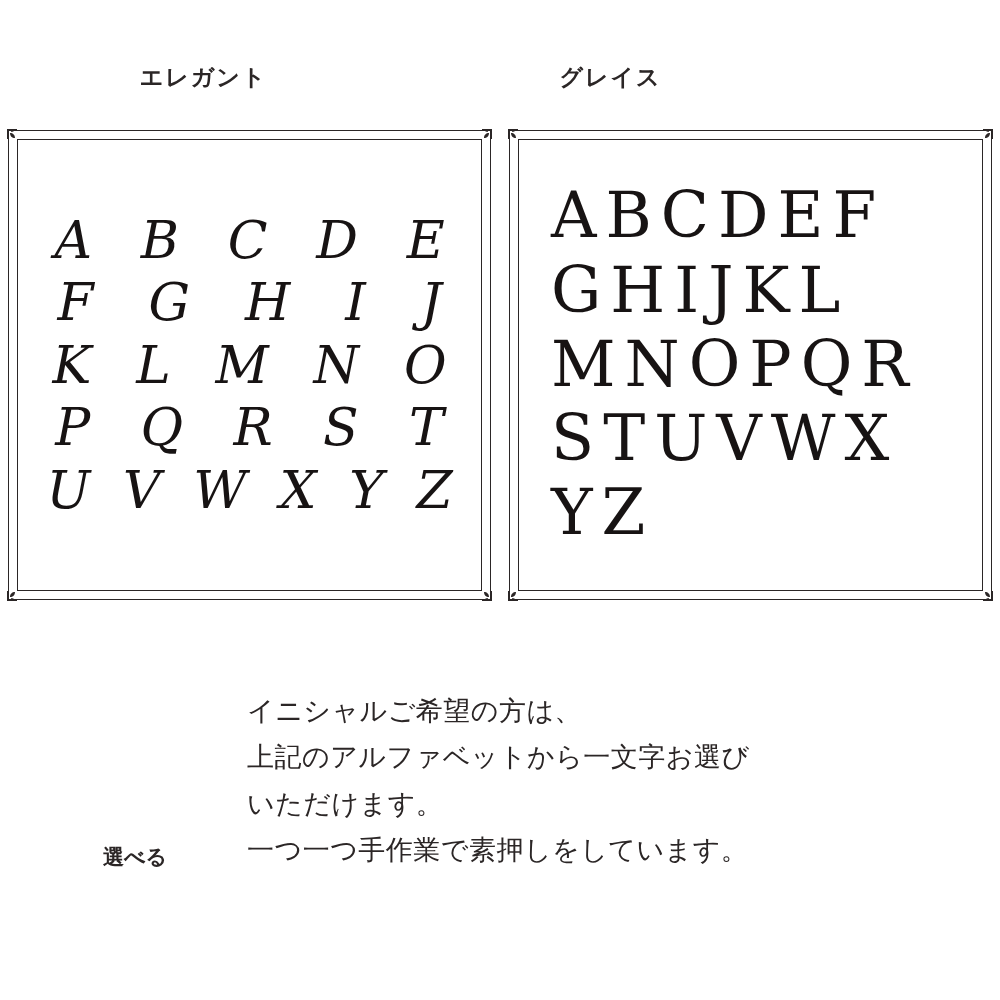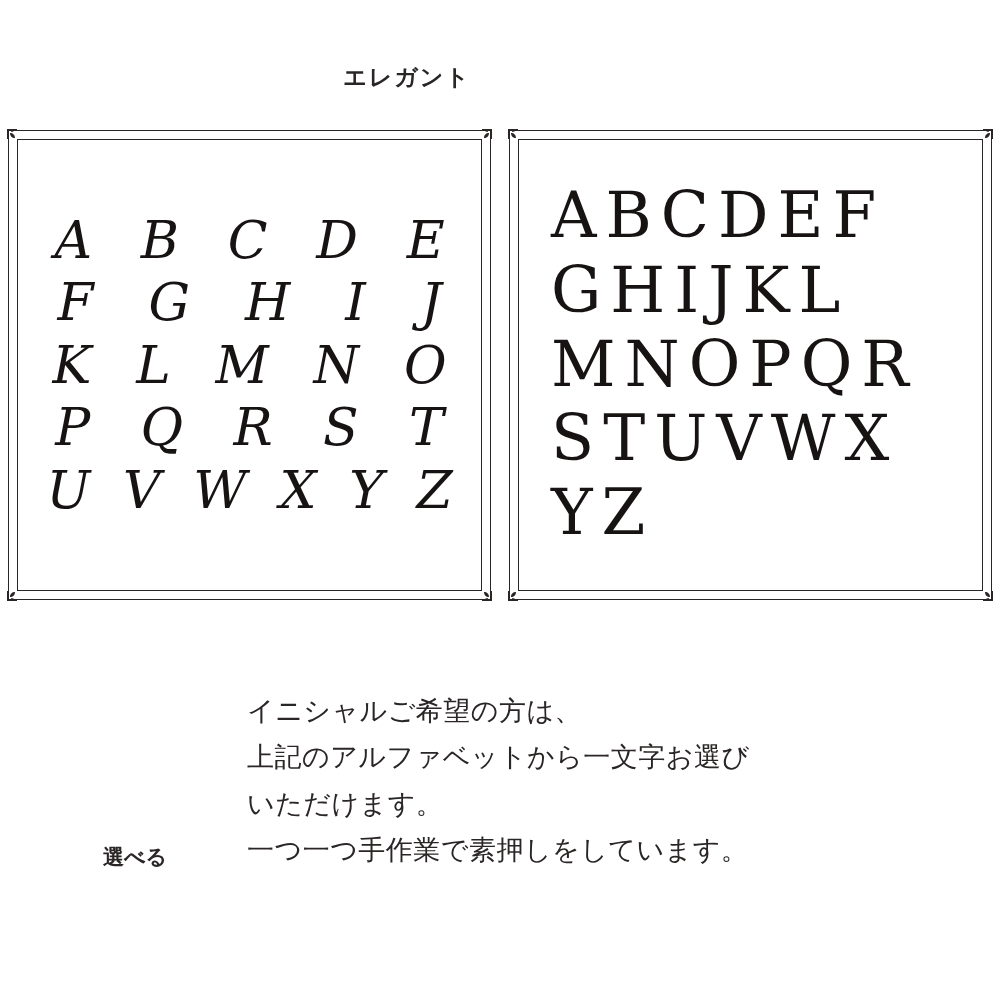--- a/index.html
+++ b/index.html
@@ -152,20 +152,21 @@
   }
   .caption-body p { margin: 0; }
 </style>
 </head>
 <body>
 
 <div class="page">
 
   <div class="panel-titles">
     <div class="panel-title">エレガント</div>
+    <div class="panel-title">グレイス</div>
   </div>
 
   <div class="panels">
 
     <div class="panel">
       <div class="frame-outer"></div>
       <div class="frame-inner"></div>
 
       <div class="corner tl">
         <svg viewBox="0 0 26 26">

